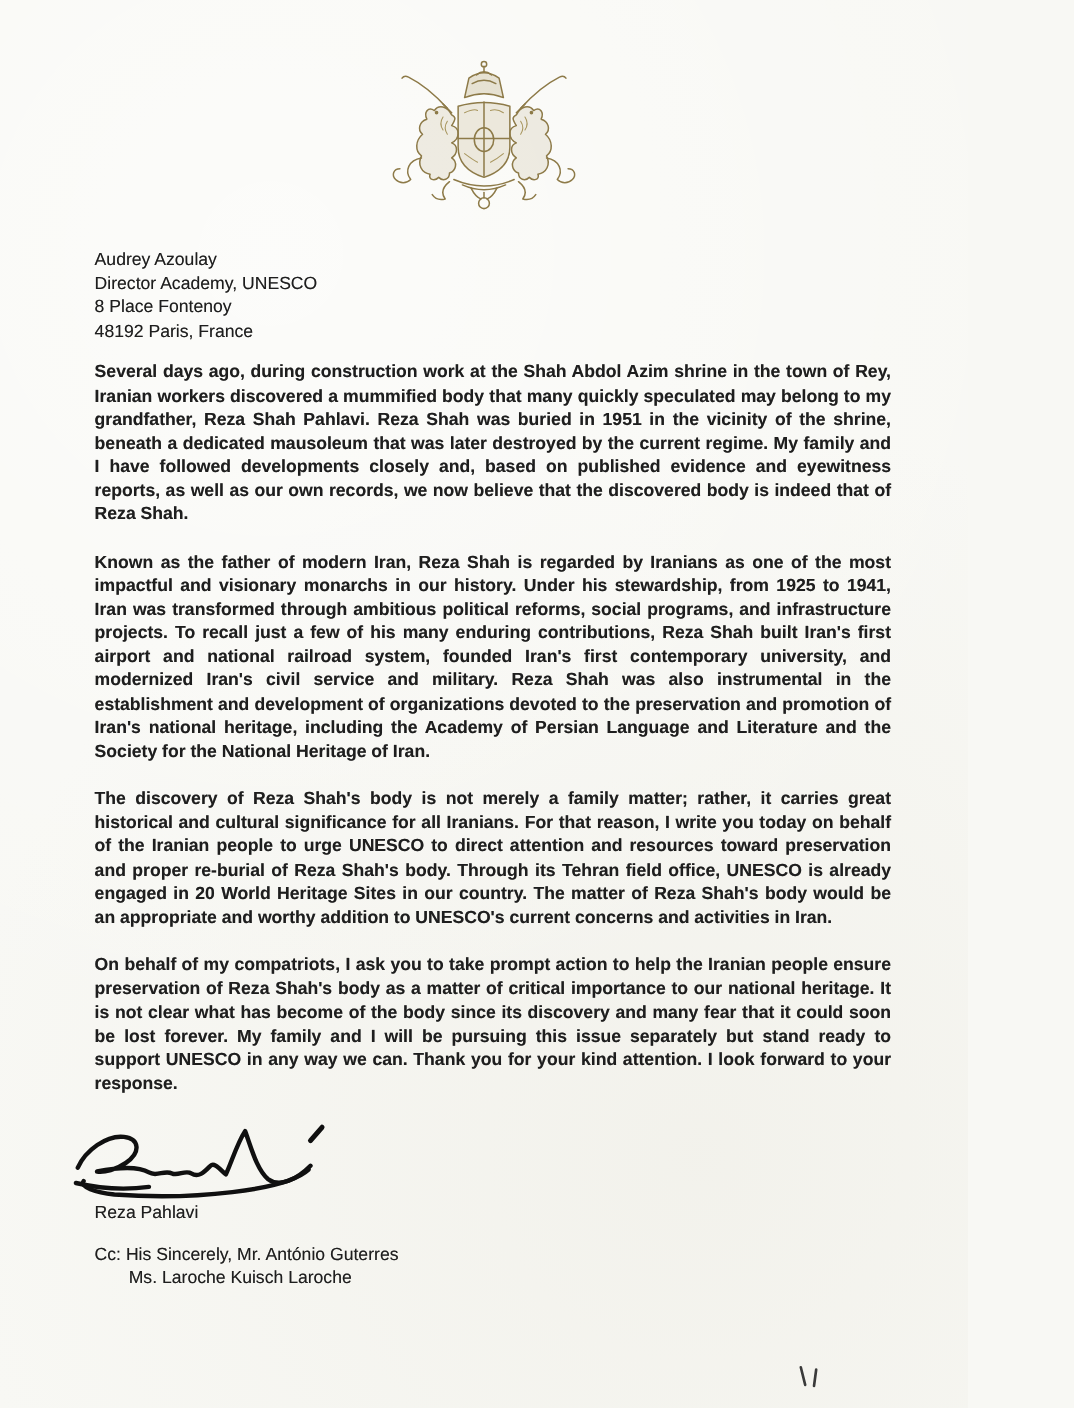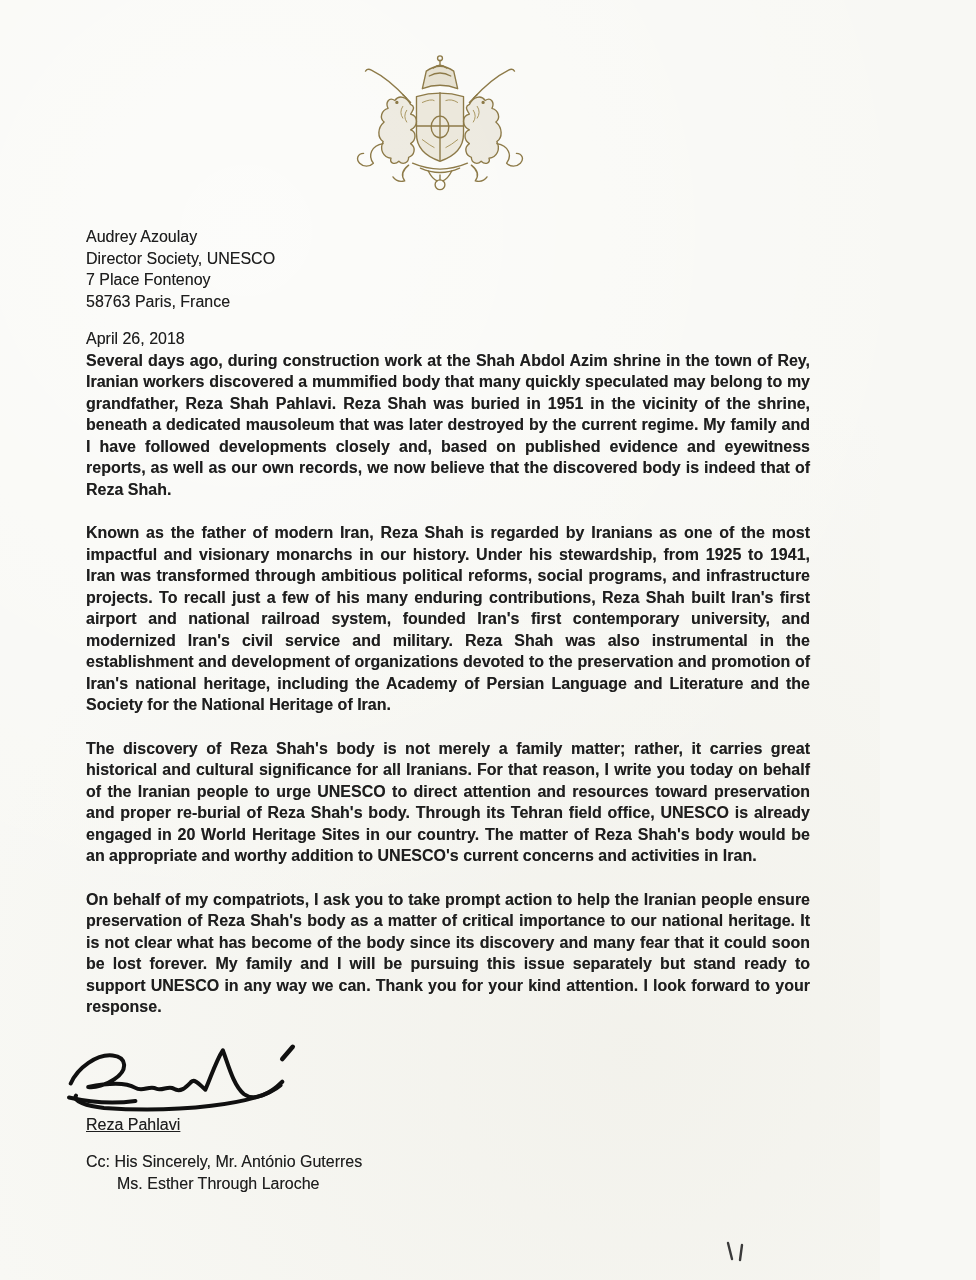--- a/index.html
+++ b/index.html
@@ -32,21 +32,21 @@
   .address { margin: 0 0 16px 0; }
   .date { margin: 16px 0 0 0; }
   .salutation { margin: 20px 0 14px 0; }
   p.body-par {
     text-align: justify;
     margin: 0 0 22px 0;
     font-weight: bold;
   }
   .closing { margin: 12px 0 0 0; }
   .sig { margin: -2px 0 -8px -24px; display: block; }
-  .sig-name { margin: 0 0 16px 0; text-decoration: underline; }
+  .sig-name { margin: 0 0 16px 0; }
   .cc-line2 { padding-left: 31px; }
   .hand-mark {
     position: absolute;
     left: 714px;
     top: 1238px;
   }
 </style>
 </head>
 <body>
 
@@ -89,26 +89,25 @@
         <circle cx="100" cy="138" r="5"></circle>
         <path d="M100,128 L100,133"></path>
       </g>
     </svg>
   </div>
 
   <div class="content">
 
     <div class="address txt">
       <div>Audrey Azoulay</div>
-      <div>Director Society, UNESCO</div>
-      <div>7 Place Fontenoy</div>
-      <div>58763 Paris, France</div>
+      <div>Director Academy, UNESCO</div>
+      <div>8 Place Fontenoy</div>
+      <div>48192 Paris, France</div>
     </div>
 
-    <div class="date txt">April 26, 2018</div>
 
 
     <p class="body-par txt">Several days ago, during construction work at the Shah Abdol Azim shrine in the town of Rey, Iranian workers discovered a mummified body that many quickly speculated may belong to my grandfather, Reza Shah Pahlavi. Reza Shah was buried in 1951 in the vicinity of the shrine, beneath a dedicated mausoleum that was later destroyed by the current regime. My family and I have followed developments closely and, based on published evidence and eyewitness reports, as well as our own records, we now believe that the discovered body is indeed that of Reza Shah.</p>
     <p class="body-par txt">Known as the father of modern Iran, Reza Shah is regarded by Iranians as one of the most impactful and visionary monarchs in our history. Under his stewardship, from 1925 to 1941, Iran was transformed through ambitious political reforms, social programs, and infrastructure projects. To recall just a few of his many enduring contributions, Reza Shah built Iran's first airport and national railroad system, founded Iran's first contemporary university, and modernized Iran's civil service and military. Reza Shah was also instrumental in the establishment and development of organizations devoted to the preservation and promotion of Iran's national heritage, including the Academy of Persian Language and Literature and the Society for the National Heritage of Iran.</p>
     <p class="body-par txt">The discovery of Reza Shah's body is not merely a family matter; rather, it carries great historical and cultural significance for all Iranians. For that reason, I write you today on behalf of the Iranian people to urge UNESCO to direct attention and resources toward preservation and proper re-burial of Reza Shah's body. Through its Tehran field office, UNESCO is already engaged in 20 World Heritage Sites in our country. The matter of Reza Shah's body would be an appropriate and worthy addition to UNESCO's current concerns and activities in Iran.</p>
     <p class="body-par txt">On behalf of my compatriots, I ask you to take prompt action to help the Iranian people ensure preservation of Reza Shah's body as a matter of critical importance to our national heritage. It is not clear what has become of the body since its discovery and many fear that it could soon be lost forever. My family and I will be pursuing this issue separately but stand ready to support UNESCO in any way we can. Thank you for your kind attention. I look forward to your response.</p>
 
 
     <svg class="sig" width="236" height="84" viewBox="0 0 270 96">
       <g fill="none" stroke="#101010" stroke-width="4.6" stroke-linecap="round" stroke-linejoin="round">
@@ -116,21 +115,21 @@
         <path d="M250,54 C226,76 130,86 48,80 C28,78 12,72 16,66"></path>
         <path d="M8,68 C34,74 62,75 84,72"></path>
         <path d="M252,24 L264,10" stroke-width="5.2"></path>
       </g>
     </svg>
 
     <div class="sig-name txt">Reza Pahlavi</div>
 
     <div class="cc txt">
       <div class="cc-line1">Cc: His Sincerely, Mr. António Guterres</div>
-      <div class="cc-line2">Ms. Esther Through Laroche</div>
+      <div class="cc-line2">Ms. Laroche Kuisch Laroche</div>
     </div>
 
   </div>
 
   <svg class="hand-mark" width="44" height="28" viewBox="0 0 44 28">
     <path d="M14,5 L18,21 M28,7 L26,22" fill="none" stroke="#3a3a3a" stroke-width="2.4" stroke-linecap="round"></path>
   </svg>
 
 </div>
 

